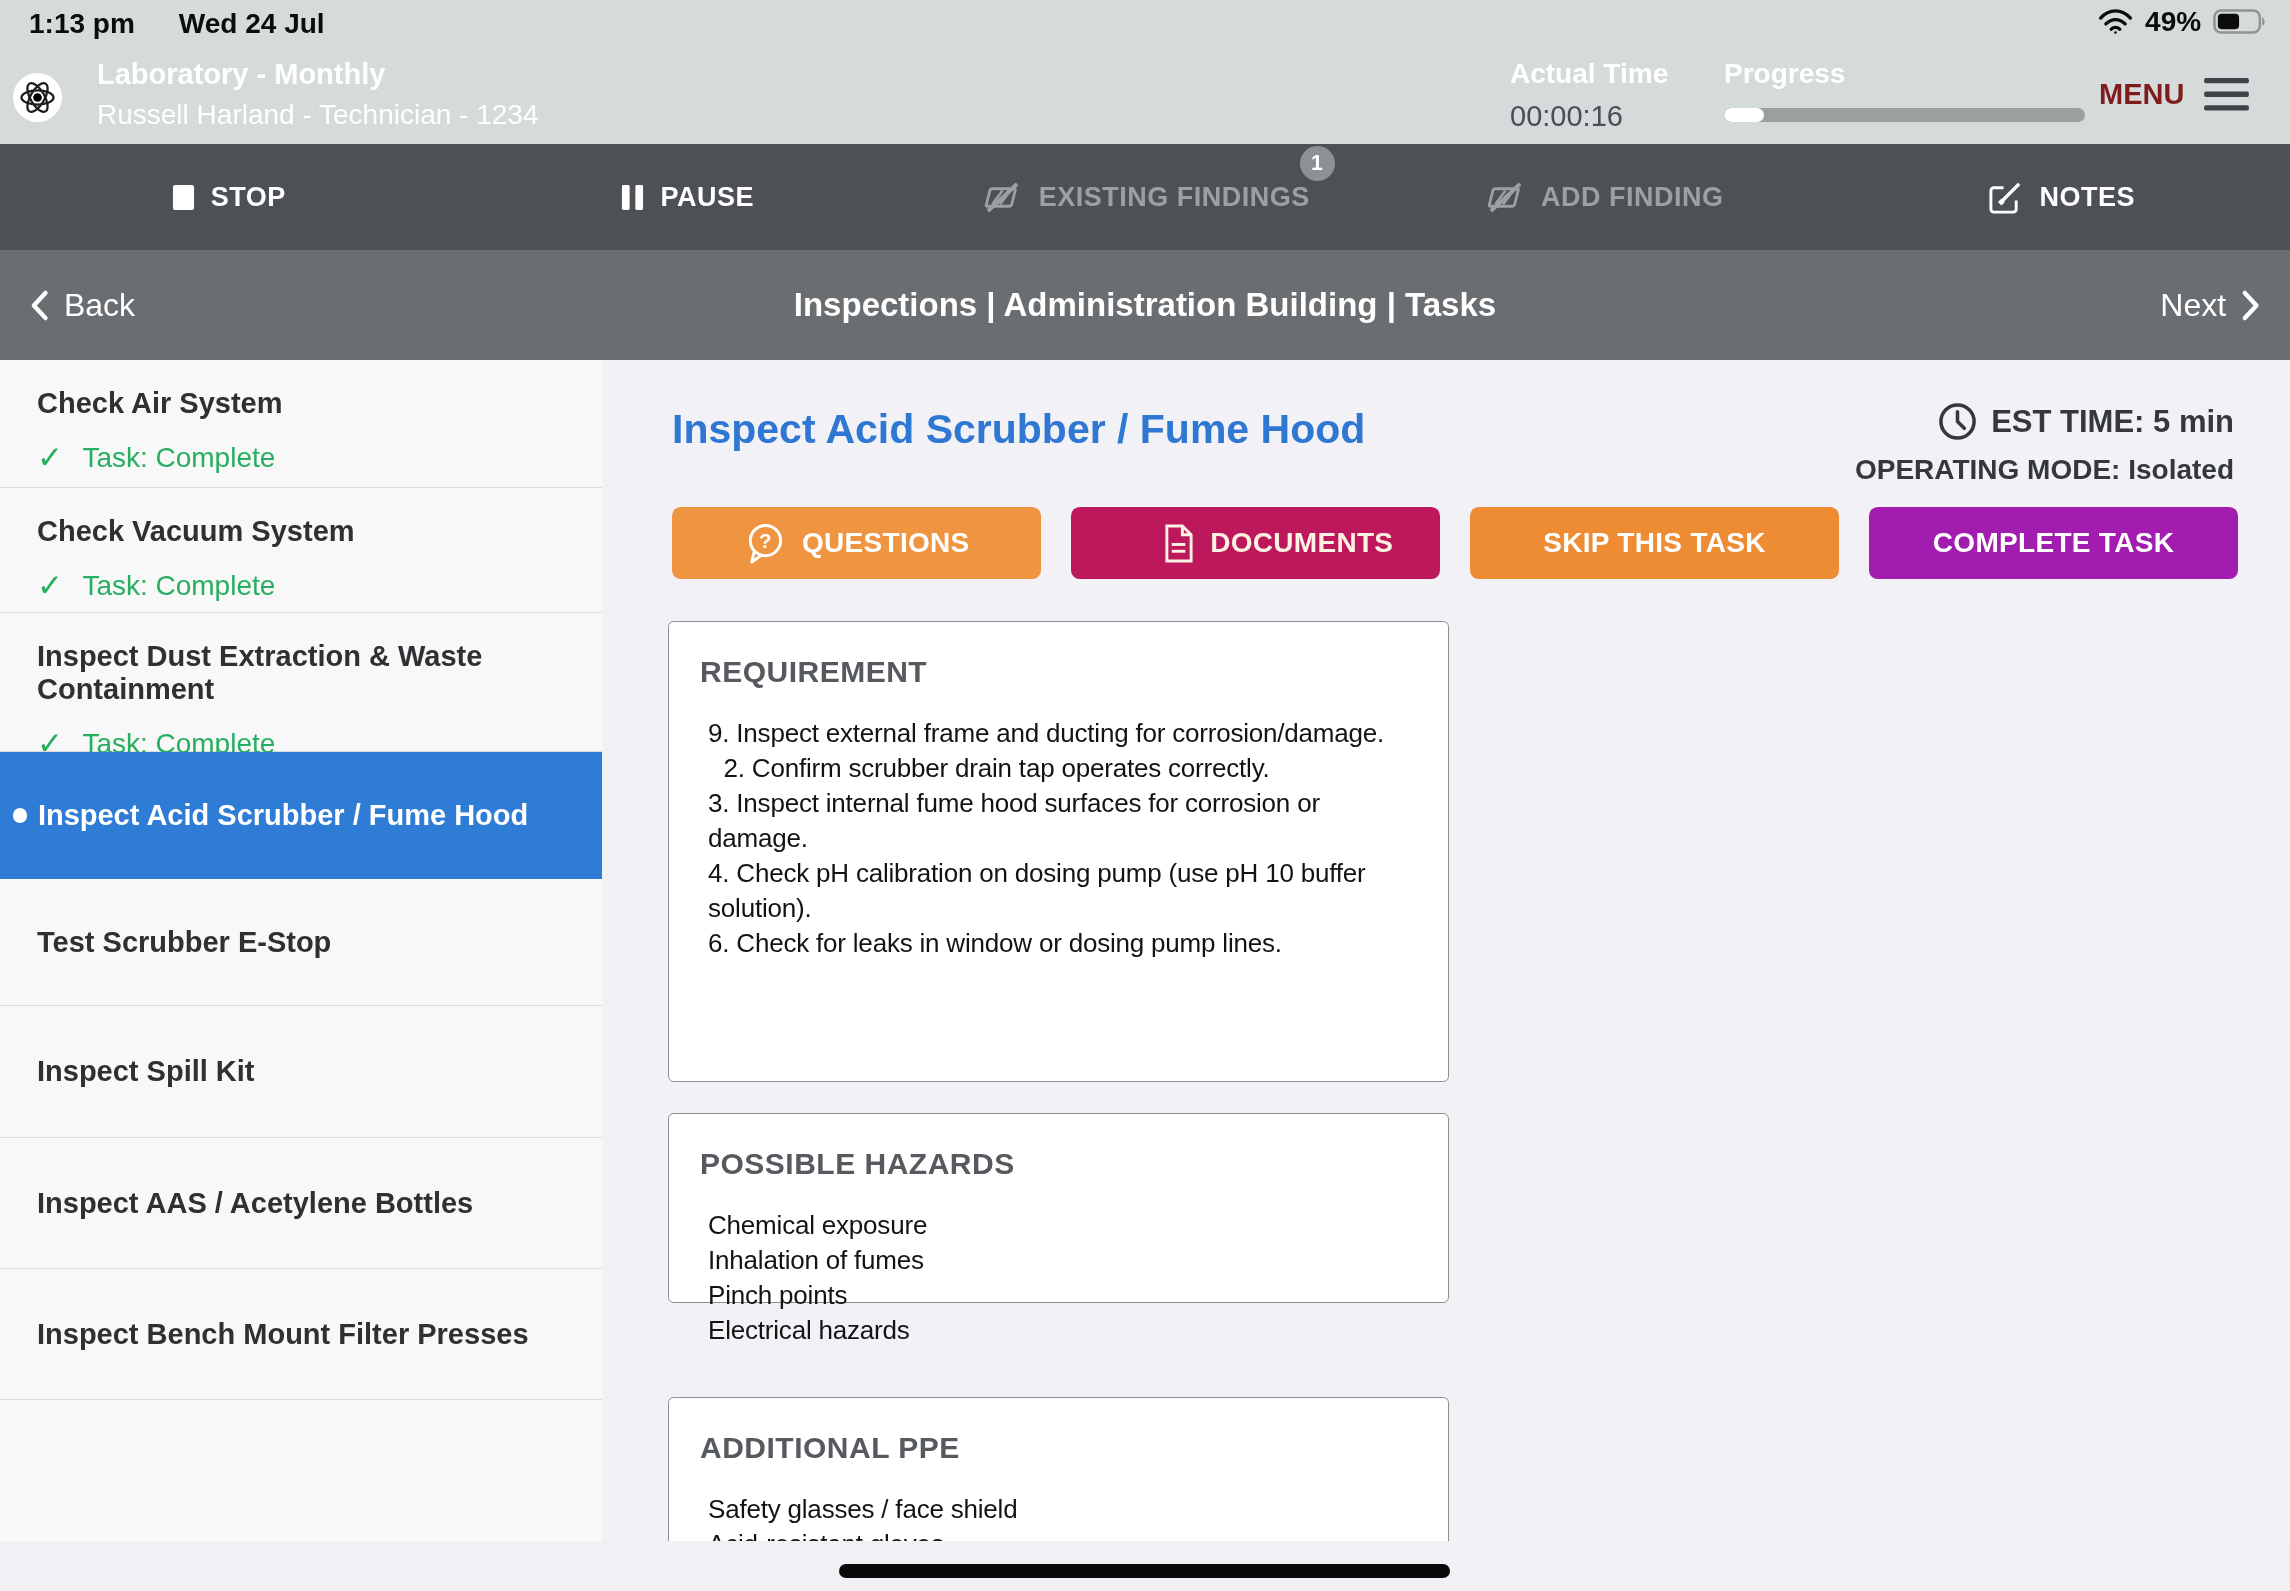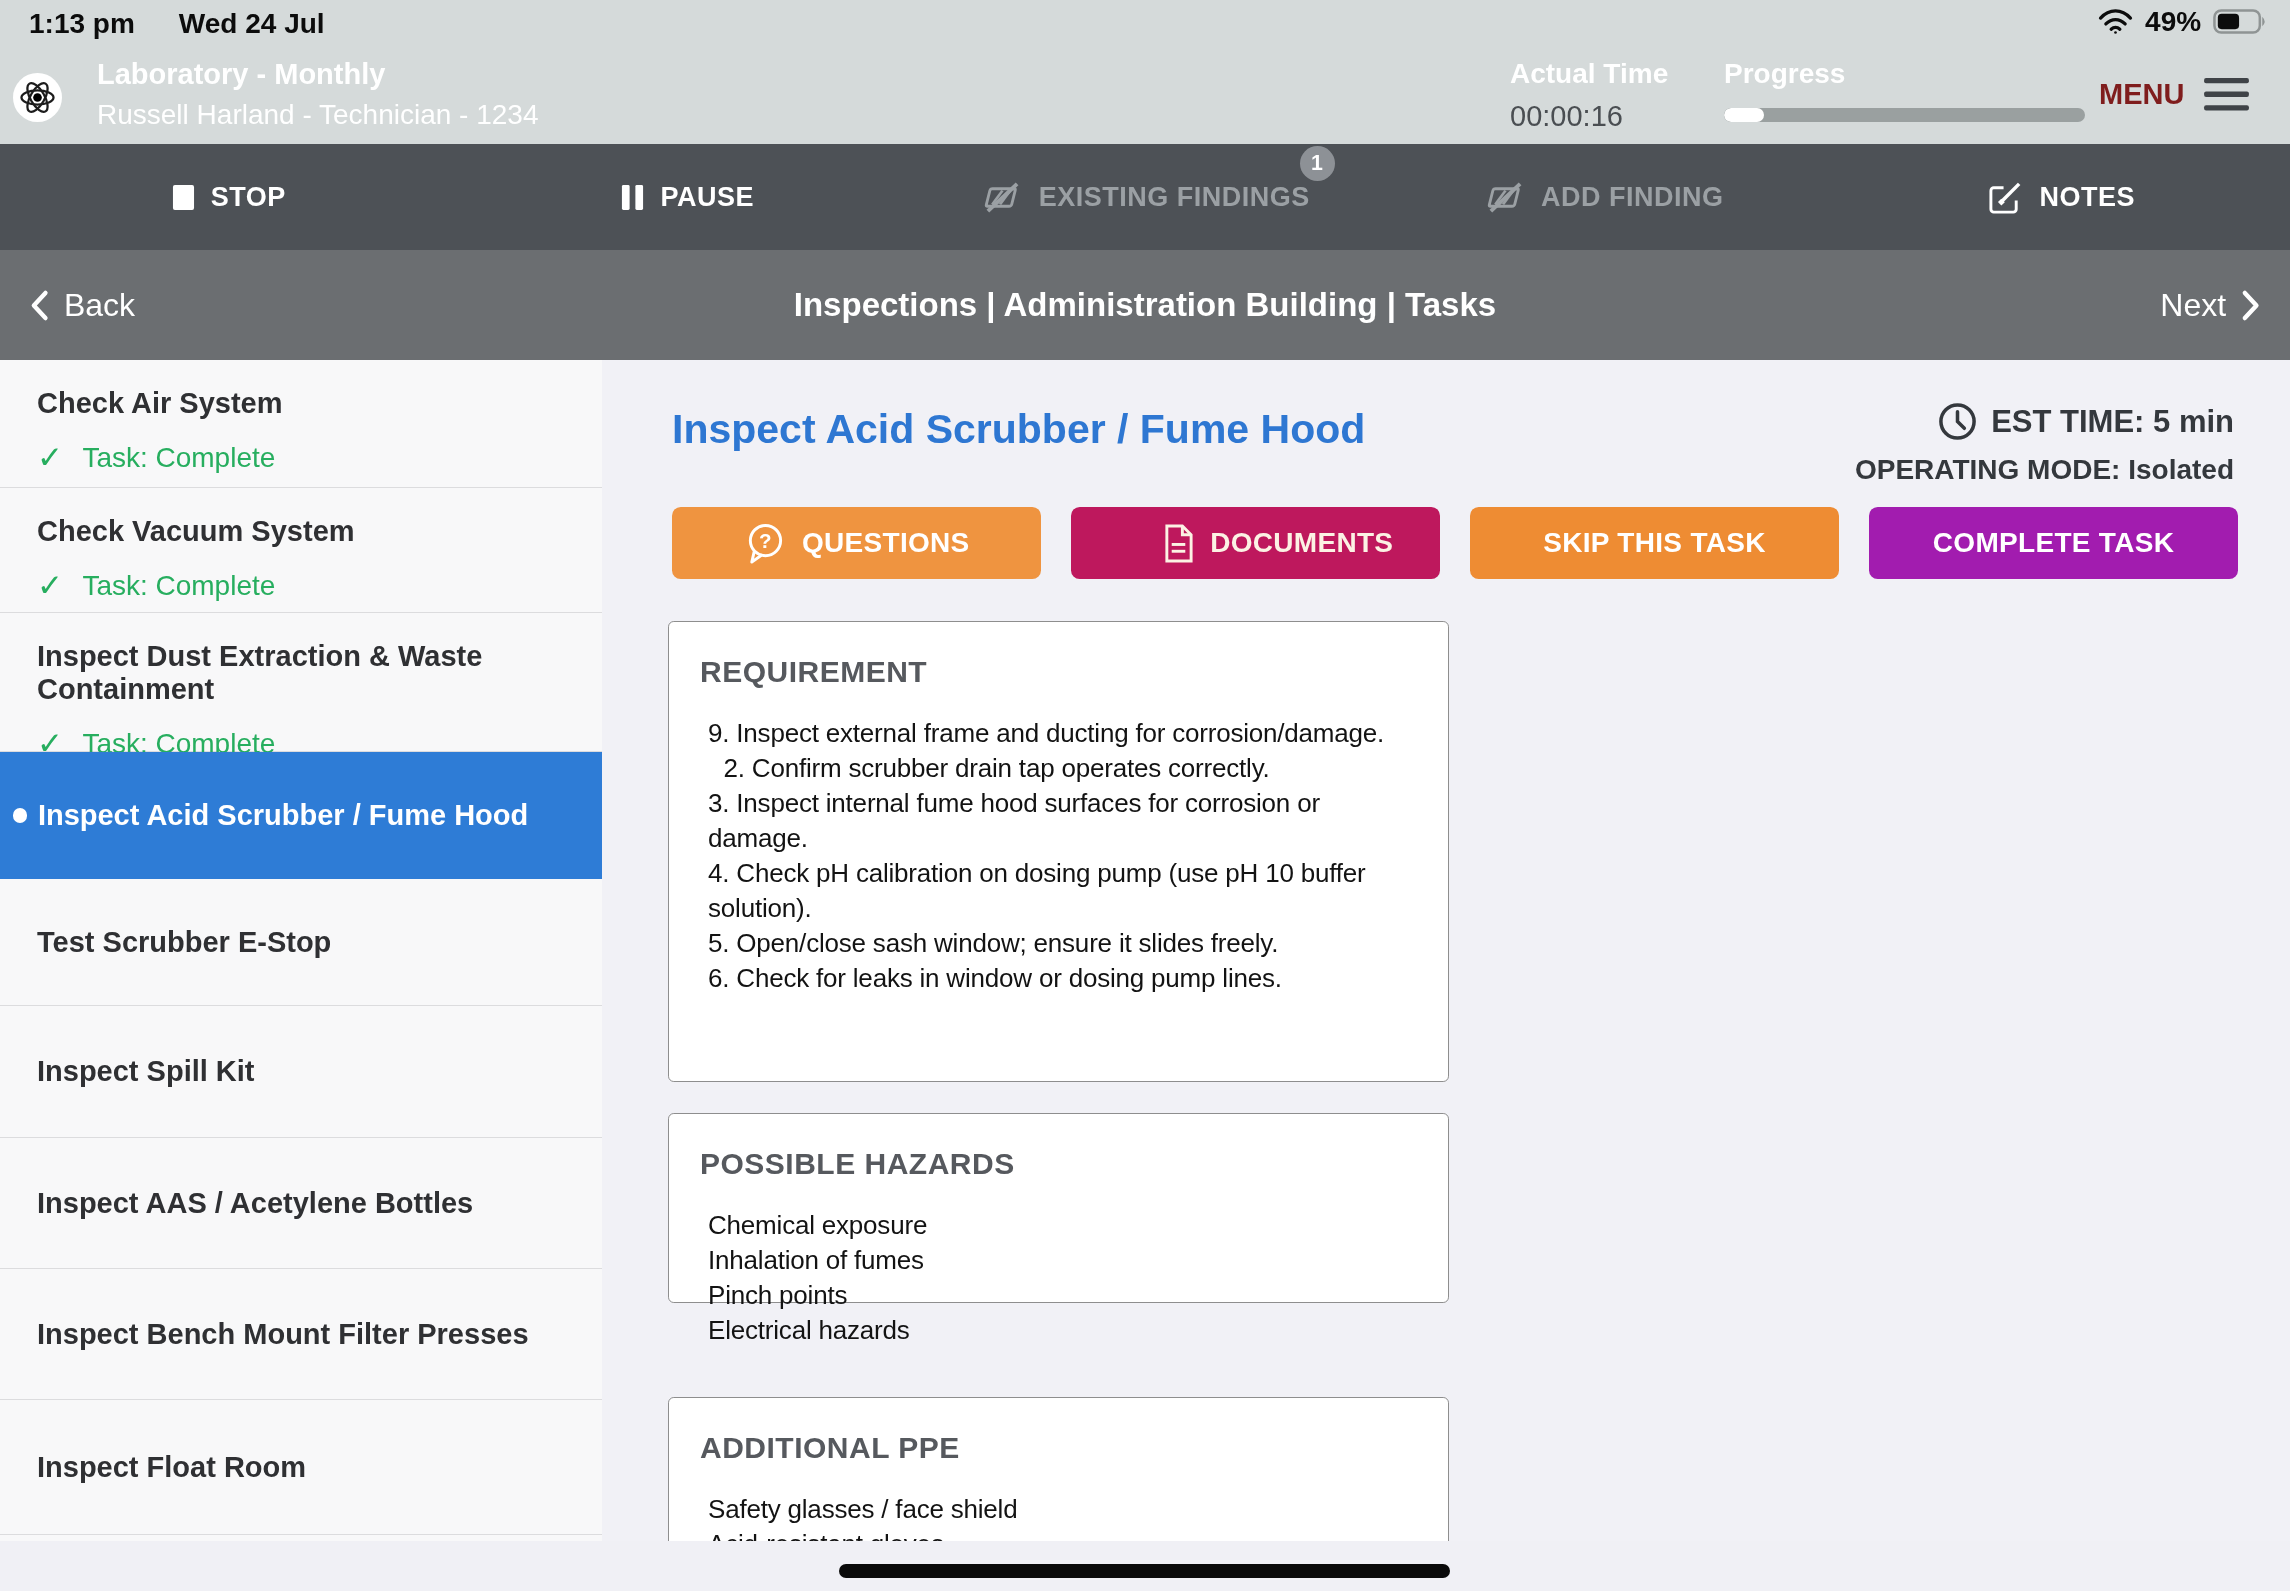--- a/index.html
+++ b/index.html
@@ -252,23 +252,20 @@
       </div>
       <div class="side-row pending">
         <div class="side-label">Inspect Spill Kit</div>
       </div>
       <div class="side-row pending">
         <div class="side-label">Inspect AAS / Acetylene Bottles</div>
       </div>
       <div class="side-row pending">
         <div class="side-label">Inspect Bench Mount Filter Presses</div>
       </div>
-      <div class="side-row pending">
-        <div class="side-label">Inspect Float Room</div>
-      </div>
     </div>
 
     <div class="main">
       <div class="task-title">Inspect Acid Scrubber / Fume Hood</div>
 
       <div class="est-block">
         <div class="est-row">
           <svg width="41" height="41" viewBox="0 0 42 42" fill="none" stroke="#34383d" stroke-width="3.6" stroke-linecap="round">
             <circle cx="21" cy="21" r="17"></circle>
             <polyline points="21,11 21,21 28,28"></polyline>
@@ -304,21 +301,20 @@
         </div>
       </div>
 
       <div class="card card-req">
         <div class="card-heading">REQUIREMENT</div>
         <div class="card-body req-body">
           <div class="card-line">9. Inspect external frame and ducting for corrosion/damage.</div>
           <div class="card-line">2. Confirm scrubber drain tap operates correctly.</div>
           <div class="card-line">3. Inspect internal fume hood surfaces for corrosion or damage.</div>
           <div class="card-line">4. Check pH calibration on dosing pump (use pH 10 buffer solution).</div>
-          <div class="card-line">5. Open/close sash window; ensure it slides freely.</div>
           <div class="card-line">6. Check for leaks in window or dosing pump lines.</div>
         </div>
       </div>
 
       <div class="card card-haz">
         <div class="card-heading">POSSIBLE HAZARDS</div>
         <div class="card-body">
           <div class="card-line">Chemical exposure</div>
           <div class="card-line">Inhalation of fumes</div>
           <div class="card-line">Pinch points</div>

